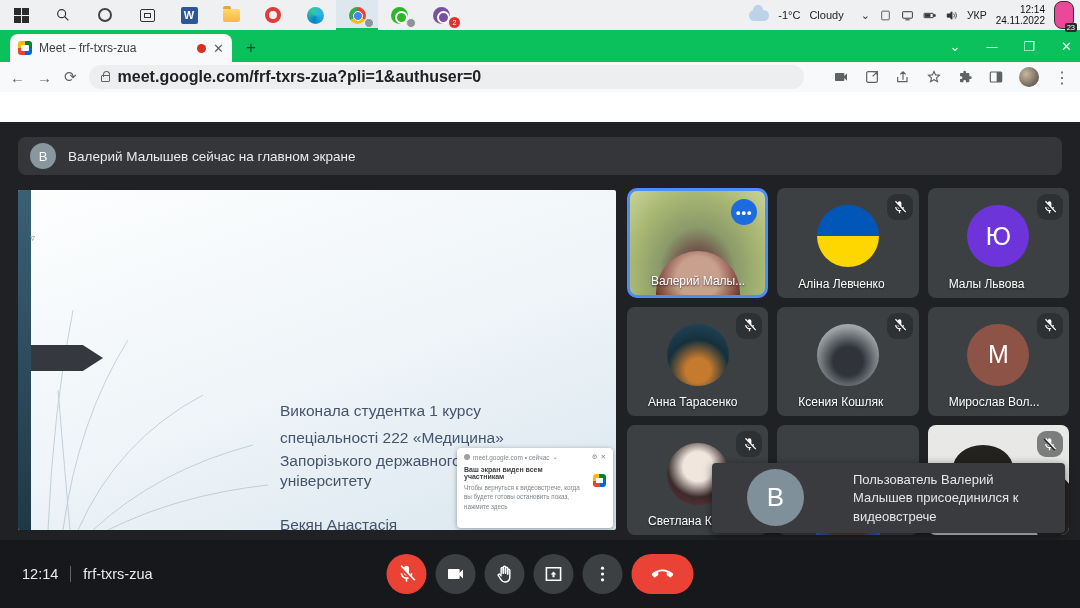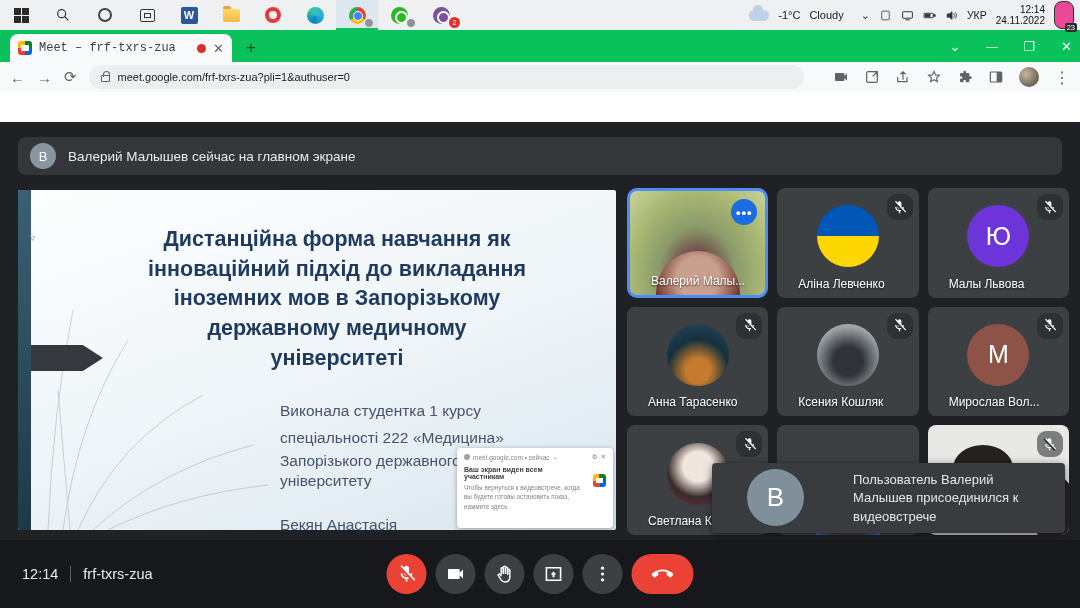--- a/index.html
+++ b/index.html
@@ -36,31 +36,31 @@
   .tray-svg { width:13px; height:13px; fill:none; stroke:#333; stroke-width:1.4; }
   .clock-block { text-align:right; line-height:1.15; font-size:10px; color:#111; }
   .notif-ic { position:relative; width:20px; height:28px; border:1.4px solid #333; border-radius:8px; background:#ec4899; }
   .notif-ic .cnt { position:absolute; right:-4px; bottom:-4px; background:#2b2b2b; color:#fff; font-size:7.5px; padding:0 2px; border-radius:2px; }
 
   
   .tabstrip { position:absolute; top:30px; left:0; width:1080px; height:32px; background:#0bc15c; z-index:40; }
   .tab { position:absolute; left:10px; top:4px; width:222px; height:28px; background:#f8f9fa; border-radius:8px 8px 0 0; display:flex; align-items:center; padding:0 8px; gap:7px; }
   .meet-fav { width:14px; height:14px; border-radius:3px; background:conic-gradient(#00832d 0 25%, #0066da 0 50%, #e94235 0 75%, #ffba00 0 100%); position:relative; }
   .meet-fav:before { content:""; position:absolute; left:3px; top:4px; width:8px; height:6px; background:#fff; border-radius:1px; }
-  .tab-title { font-size:12px; color:#3c4043; white-space:nowrap; overflow:hidden; flex:1;font-family:Liberation Mono, monospace; }
+  .tab-title { font-size:12px; color:#3c4043; white-space:nowrap; overflow:hidden; flex:1; }
   .rec-dot { width:9px; height:9px; border-radius:50%; background:#d93025; flex-shrink:0; }
   .tab-close { font-size:13px; color:#5f6368; flex-shrink:0; }
   .newtab-btn { position:absolute; left:246px; top:9px; font-size:17px; color:#063; color:#064e2c; line-height:1; }
   .win-controls { position:absolute; right:8px; top:0; height:32px; display:flex; align-items:center; gap:26px; color:#f3fff7; font-size:13px; }
   .toolbar { position:absolute; top:62px; left:0; width:1080px; height:30px; background:#f8f9fa; display:flex; align-items:center; padding:0 10px; gap:12px; z-index:40; }
   .nav-ic { font-size:15px; color:#5f6368; }
   .omnibox { flex:0 0 715px; height:24px; background:#eceef0; border-radius:12px; display:flex; align-items:center; padding:0 12px; gap:8px; }
   .lock-ic { width:9px; height:7px; border:1.3px solid #5f6368; border-radius:1px; position:relative; margin-top:3px; }
   .lock-ic:before { content:""; position:absolute; left:1px; top:-5px; width:5px; height:5px; border:1.3px solid #5f6368; border-bottom:none; border-radius:4px 4px 0 0; }
-  .url-text { font-size:11px; color:#202124; }
+  .url-text { font-size:16px; color:#202124;font-weight:bold; }
   .toolbar-right { display:flex; align-items:center; gap:15px; margin-left:auto; }
   .tr-ic { font-size:14px; color:#5f6368; }
   .tr-svg { width:16px; height:16px; fill:#5f6368; }
   .avatar-chip { width:20px; height:20px; border-radius:50%; background:radial-gradient(circle at 35% 35%, #c9b8a0, #6c6356 70%); }
   .whitebar { position:absolute; top:92px; left:0; width:1080px; height:30px; background:#ffffff; z-index:39; }
 
   
   .meet { position:absolute; top:122px; left:0; width:1080px; height:418px; background:#202124; z-index:10; }
   .banner { position:absolute; left:18px; right:18px; top:15px; height:38px; background:#35363a; border-radius:8px; display:flex; align-items:center; padding:0 12px; gap:12px; }
   .banner-avatar { width:26px; height:26px; border-radius:50%; background:#87969f; color:#fff; font-size:13px; display:flex; align-items:center; justify-content:center; }
@@ -364,27 +364,20 @@
         <path d="M45 340 Q 60 230 110 150"></path>
         <path d="M60 340 Q 100 250 185 205"></path>
         <path d="M75 340 Q 140 280 235 255"></path>
         <path d="M52 340 Q 45 260 40 200"></path>
         <path d="M90 340 Q 160 305 250 295"></path>
       </g>
     </svg>
     <div class="slide-strip"></div>
     <div class="slide-arrow"></div>
     <span class="cursor-mark">▿</span>
-    <div class="slide-title">
-      <div>Дистанційна  форма навчання як</div>
-      <div>інноваційний підхід до викладання</div>
-      <div>іноземних мов в Запорізькому</div>
-      <div>державному медичному</div>
-      <div>університеті</div>
-    </div>
     <div class="slide-body">
       <div>Виконала студентка 1 курсу</div>
       <div>спеціальності 222 «Медицина»</div>
       <div style="line-height:1.25">Запорізького державного</div>
       <div style="line-height:1.25">університету</div>
       <div style="margin-top:22px">Бекян Анастасія</div>
     </div>
     <div class="popup">
       <div class="popup-head">
         <div class="dot-fav"></div>

